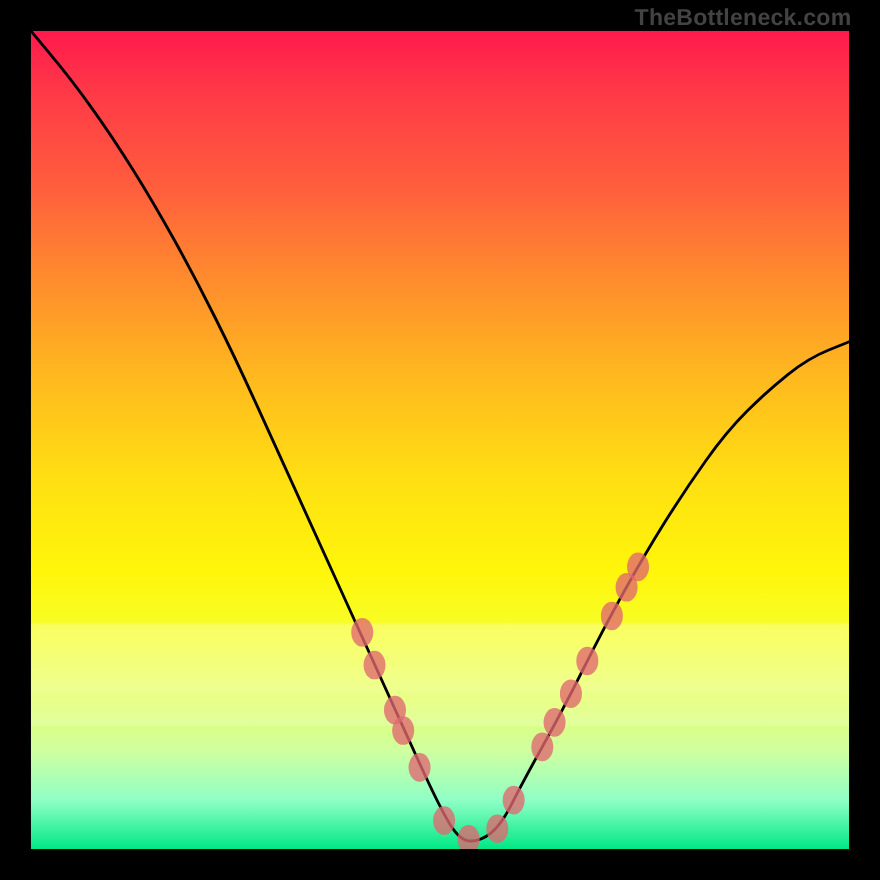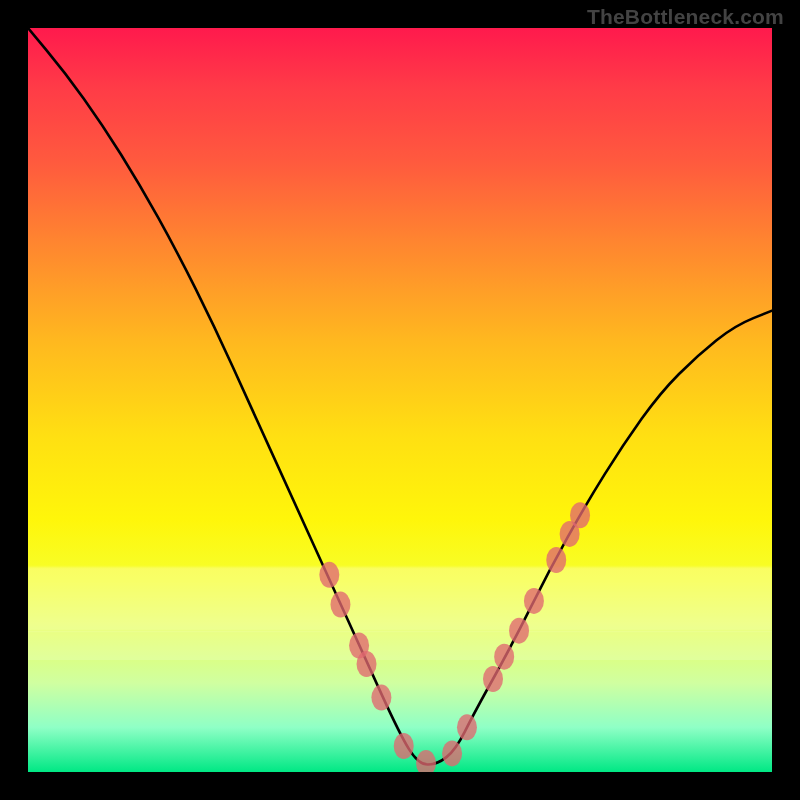--- a/index.html
+++ b/index.html
@@ -56,21 +56,21 @@
   .pale-band2 {
     position: absolute;
     left: 0; right: 0;
     top: 81%;
     height: 4%;
     background: rgba(255,255,255,0.18);
   }
   .watermark {
     position: absolute;
     top: 6px;
-    right: 16px;
+    right: 26px;
     font: 700 21px/1 Arial, Helvetica, sans-serif;
     color: #5a5a5a;
     opacity: 0.75;
     letter-spacing: 0.2px;
     -webkit-user-select: none;
     user-select: none;
     text-align: right;
   }
   svg.curve {
     position: absolute;

